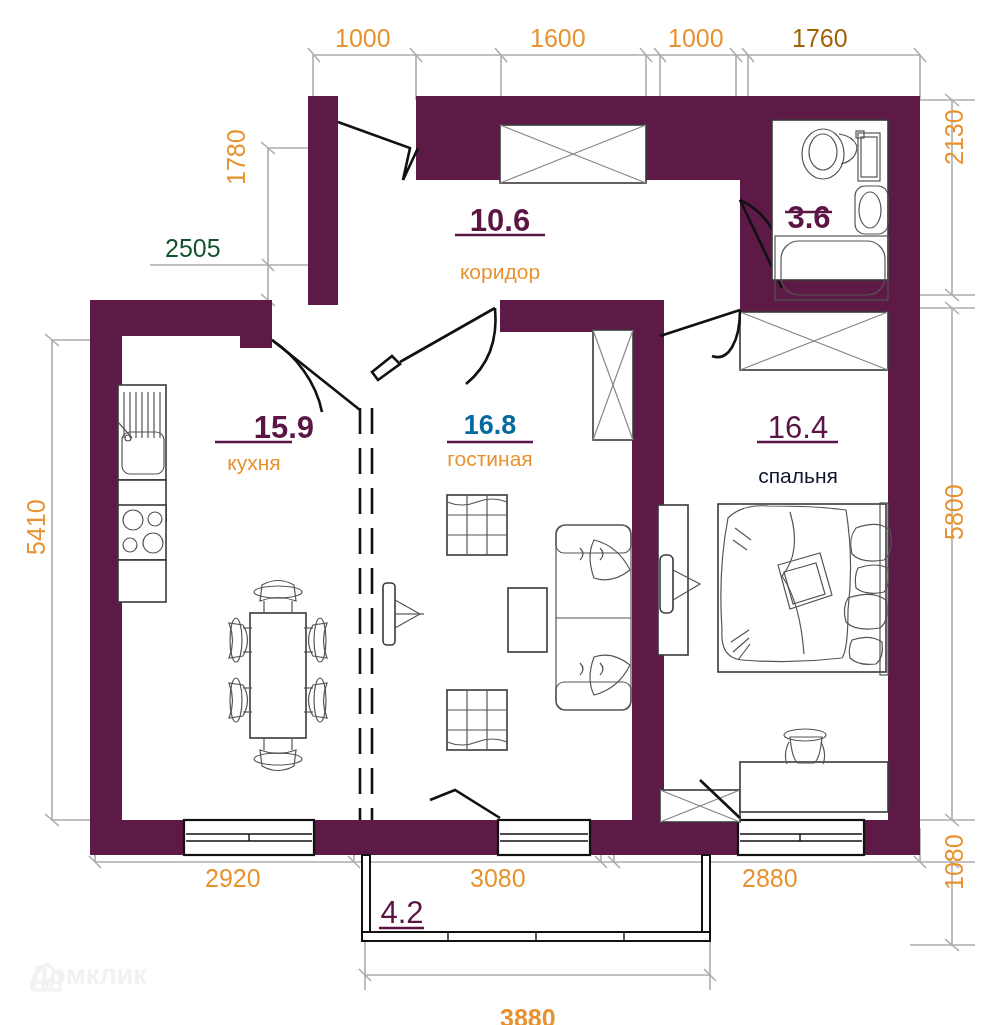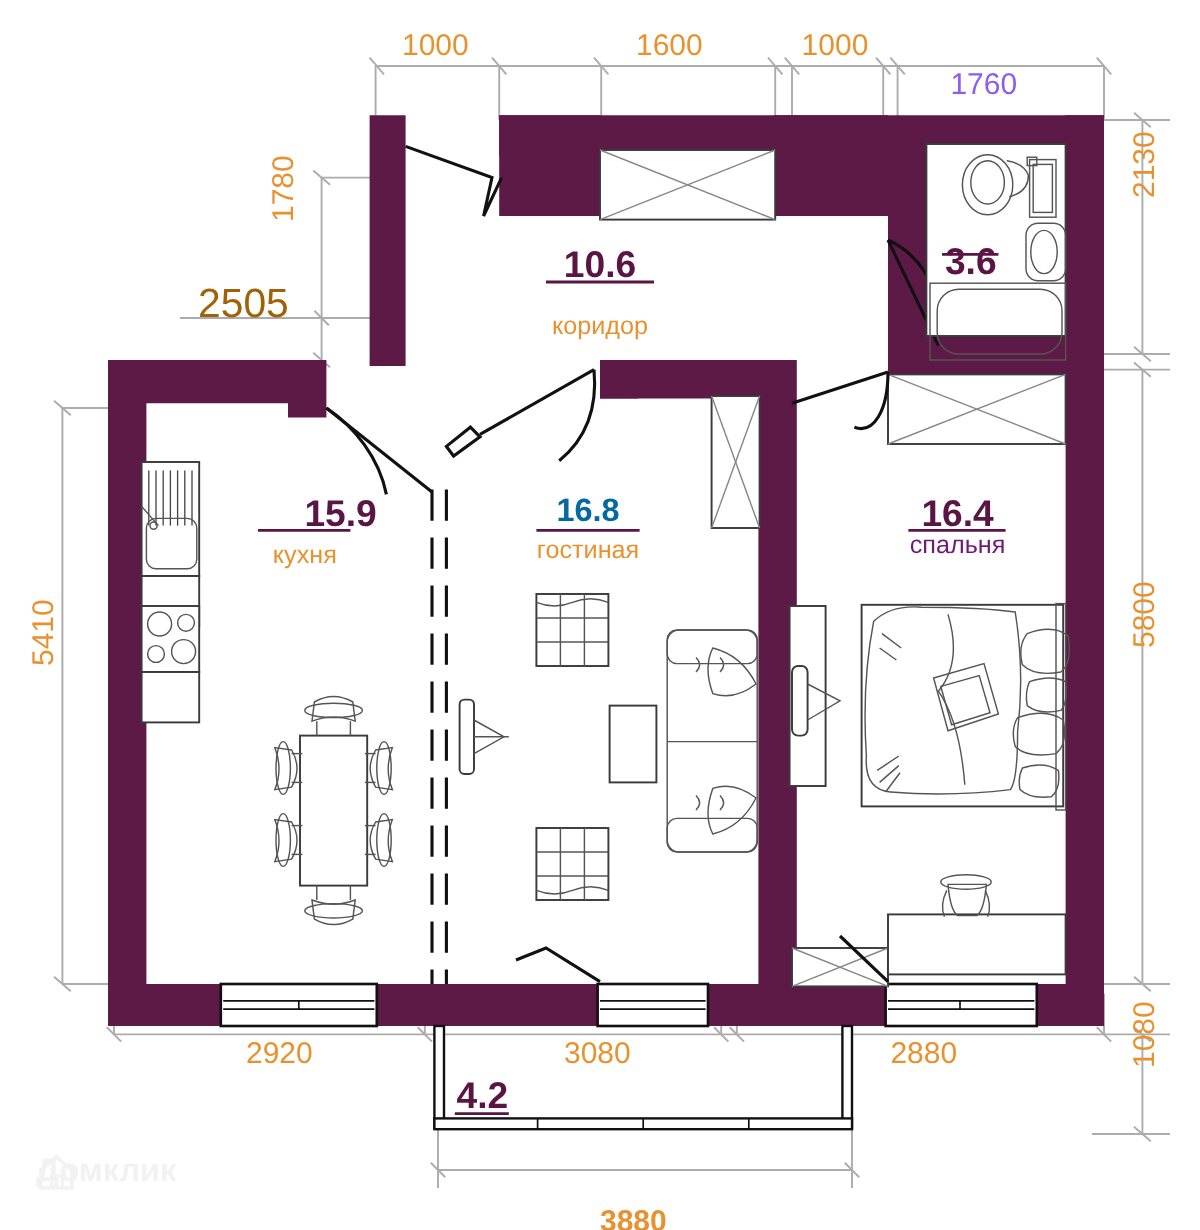--- a/index.html
+++ b/index.html
@@ -419,23 +419,23 @@
     <line x1="447" y1="442" x2="533" y2="442" stroke="#5B1545" stroke-width="2.4"></line>
     <line x1="757" y1="442" x2="838" y2="442" stroke="#5B1545" stroke-width="2.4"></line>
     <line x1="379" y1="928" x2="424" y2="928" stroke="#5B1545" stroke-width="2.4"></line>
   </g>
 
 </svg>
 
 <div style="position:absolute;left:335px;top:24px;color:#E8922F;font-size:25px;">1000</div>
 <div style="position:absolute;left:530px;top:24px;color:#E8922F;font-size:25px;">1600</div>
 <div style="position:absolute;left:668px;top:24px;color:#E8922F;font-size:25px;">1000</div>
-<div style="position:absolute;left:792px;top:24px;color:#8b5cf6;font-size:25px;margin-top:32px;">1760</div>
-
-<div style="position:absolute;left:165px;top:234px;color:#a16207;font-size:34px;">2505</div>
+<div style="position:absolute;left:792px;top:24px;color:#a16207;font-size:25px;">1760</div>
+
+<div style="position:absolute;left:165px;top:234px;color:#14532d;font-size:25px;">2505</div>
 <div style="position:absolute;left:222px;top:185px;color:#E8922F;font-size:25px;transform:rotate(-90deg);transform-origin:left top;">1780</div>
 
 <div style="position:absolute;left:22px;top:555px;color:#E8922F;font-size:25px;transform:rotate(-90deg);transform-origin:left top;">5410</div>
 
 <div style="position:absolute;left:940px;top:165px;color:#E8922F;font-size:25px;transform:rotate(-90deg);transform-origin:left top;">2130</div>
 <div style="position:absolute;left:940px;top:540px;color:#E8922F;font-size:25px;transform:rotate(-90deg);transform-origin:left top;">5800</div>
 <div style="position:absolute;left:940px;top:890px;color:#E8922F;font-size:25px;transform:rotate(-90deg);transform-origin:left top;">1080</div>
 
 <div style="position:absolute;left:205px;top:864px;color:#E8922F;font-size:25px;">2920</div>
 <div style="position:absolute;left:470px;top:864px;color:#E8922F;font-size:25px;">3080</div>
@@ -455,26 +455,26 @@
   <div style="color:#5B1545;font-size:31px;font-weight:bold;line-height:1;text-align:right;">15.9</div>
   <div style="color:#E8922F;font-size:21px;margin-top:8px;">кухня</div>
 </div>
 
 <div style="position:absolute;left:430px;top:412px;width:120px;text-align:center;">
   <div style="color:#0369a1;font-size:27px;font-weight:bold;line-height:1;">16.8</div>
   <div style="color:#E8922F;font-size:21px;margin-top:8px;">гостиная</div>
 </div>
 
 <div style="position:absolute;left:738px;top:412px;width:120px;text-align:center;">
-  <div style="color:#5B1545;font-size:31px;font-weight:bold;line-height:1;">16.4</div>
-  <div style="color:#701a75;font-size:21px;margin-top:0;">спальня</div>
+  <div style="color:#5B1545;font-size:31px;font-weight:normal;line-height:1;">16.4</div>
+  <div style="color:#0f172a;font-size:21px;margin-top:21px;">спальня</div>
 </div>
 
 <div style="position:absolute;left:368px;top:897px;width:68px;text-align:center;">
-  <div style="color:#5B1545;font-size:31px;font-weight:bold;line-height:1;">4.2</div>
+  <div style="color:#5B1545;font-size:31px;font-weight:normal;line-height:1;">4.2</div>
 </div>
 
 <div style="position:absolute;left:30px;top:960px;display:flex;align-items:center;gap:8px;">
   <svg width="34" height="34" viewBox="0 0 34 34">
     <path d="M4 15 L17 4 L30 15 L30 30 L4 30 Z" fill="none" stroke="#F2F2F2" stroke-width="3"></path>
     <path d="M13 30 L13 20 L22 20 L22 30" fill="none" stroke="#F2F2F2" stroke-width="3"></path>
   </svg>
   <span style="color:#F2F2F2;font-size:27px;font-weight:bold;">Домклик</span>
 </div>
 

